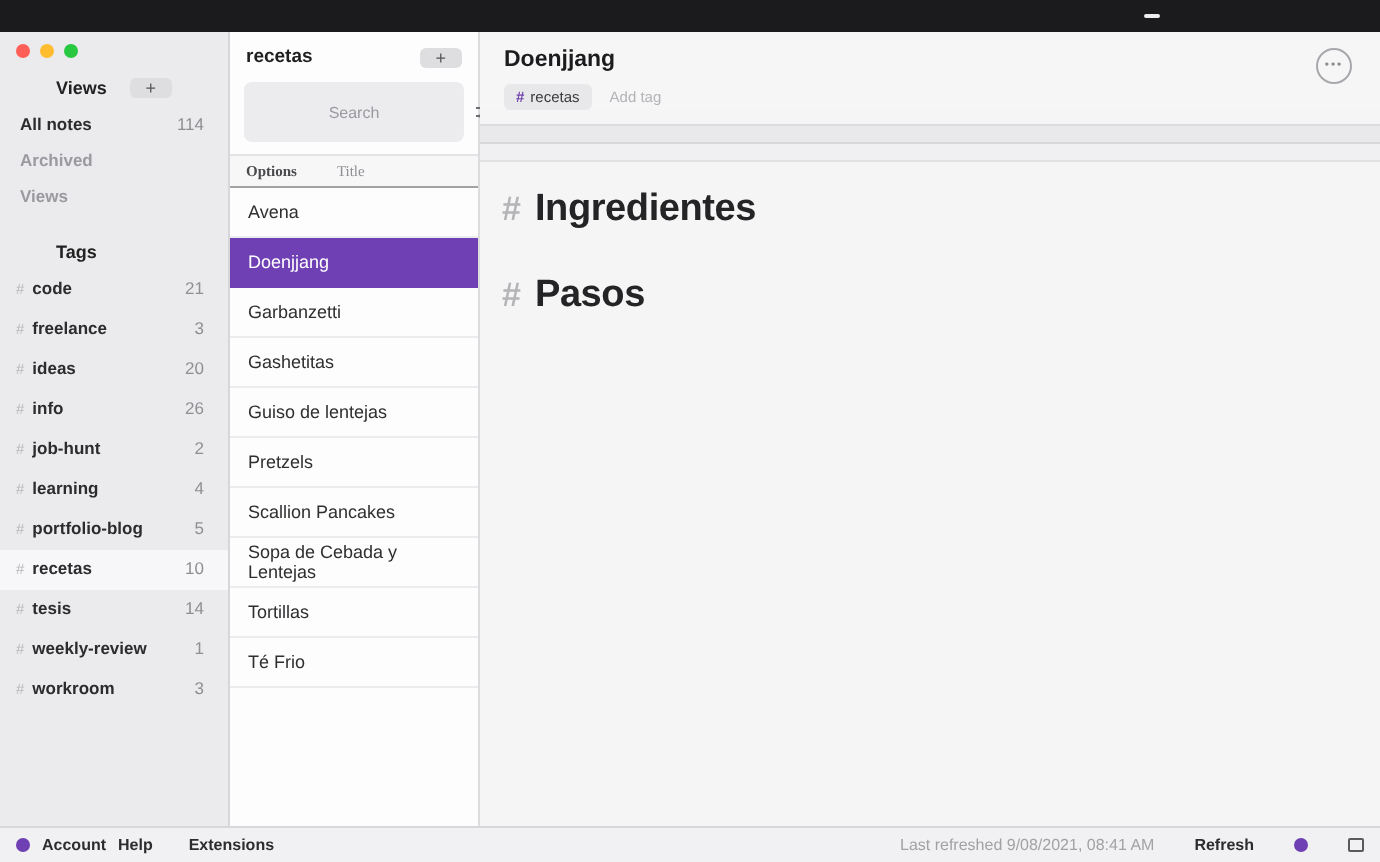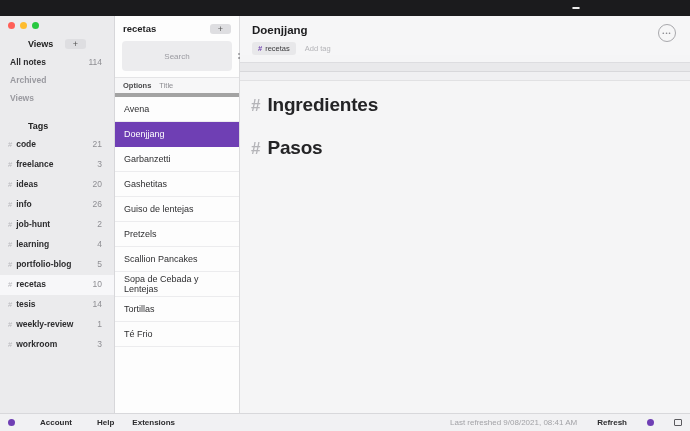--- a/index.html
+++ b/index.html
@@ -42,22 +42,22 @@
   .tag-action { color:#7143af; font-size:7.5px; font-weight:bold; }
 
   
   .nc-header { display:flex; justify-content:space-between; align-items:center; padding:7px 8px 5px; }
   .nc-header .nc-title { font-weight:bold; font-size:9.5px; color:#1f1f21; }
   .search-row { display:flex; align-items:center; gap:5px; padding:2px 7px 6px; }
   .search-input { flex:1; background:#ececee; border:none; border-radius:4px; height:30px; font-size:8px;
                   text-align:center; color:#3a3a3c; outline:none; font-family:inherit; }
   .search-input::placeholder { color:#9a9aa0; }
   .filter-icon { width:12px; height:10px; flex:0 0 auto; }
-  .sort-row { display:flex; gap:8px; padding:3px 8px; background:#f7f7f8; border-top:1px solid #e4e4e6; border-bottom:4px solid #a3a3a3;
-              font-size:7.5px; }
+  .sort-row { display:flex; gap:20px; padding:3px 8px; background:#f7f7f8; border-top:1px solid #e4e4e6; border-bottom:1px solid #a3a3a3;
+              font-size:7.5px;font-family:Liberation Serif, serif; }
   .sort-row .s1 { font-weight:bold; color:#4a4a4c; }
   .sort-row .s2 { color:#8e8e93; }
   .note-row { padding:0 9px; height:25px; display:flex; align-items:center; font-size:9px; color:#2f2f31;
               border-bottom:1px solid #ececee; background:#fdfdfd; }
   .note-row.selected { background:#6f3fb4; color:#fff; border-bottom-color:#6f3fb4; }
 
   
   .ed-header { padding:8px 12px 0; background:#f6f6f7; position:relative; }
   .ed-title { font-size:11.5px; font-weight:bold; color:#1c1c1e; }
   .ellipsis-btn { position:absolute; right:14px; top:8px; width:18px; height:18px; border:1px solid #a8a8ac; border-radius:50%;
@@ -77,21 +77,21 @@
   .md-section { margin-bottom:21px; }
   .md-h1 { display:flex; align-items:baseline; gap:7px; margin-bottom:7px; }
   .md-hash { color:#b5b5b9; font-size:17px; font-weight:bold; }
   .md-title { color:#242426; font-size:19px; font-weight:bold; letter-spacing:-0.2px; }
   .md-line { font-size:8px; line-height:8.5px; color:#4b4b4e; }
 
   
   .statusbar { position:absolute; bottom:0; left:0; right:0; height:18px; background:#f1f1f3; border-top:1px solid #d8d8db;
                display:flex; align-items:center; padding:0 8px; font-size:8px; }
   .sb-dot { width:7px; height:7px; border-radius:50%; background:#6f3fb4; display:inline-block; }
-  .sb-item { font-weight:bold; color:#2c2c2e; margin-left:25px; }
+  .sb-item { font-weight:bold; color:#2c2c2e; margin-left:6px; }
   .sb-item.spaced { margin-left:18px; }
   .sb-right { margin-left:auto; display:flex; align-items:center; gap:20px; }
   .sb-refreshed { color:#a2a2a6; }
   .sb-refresh { font-weight:bold; color:#2c2c2e; }
   .sb-window { width:8px; height:7px; border:1px solid #5a5a5e; border-radius:1px; display:inline-block; }
 </style>
 </head>
 <body>
 
 <div class="menubar">

